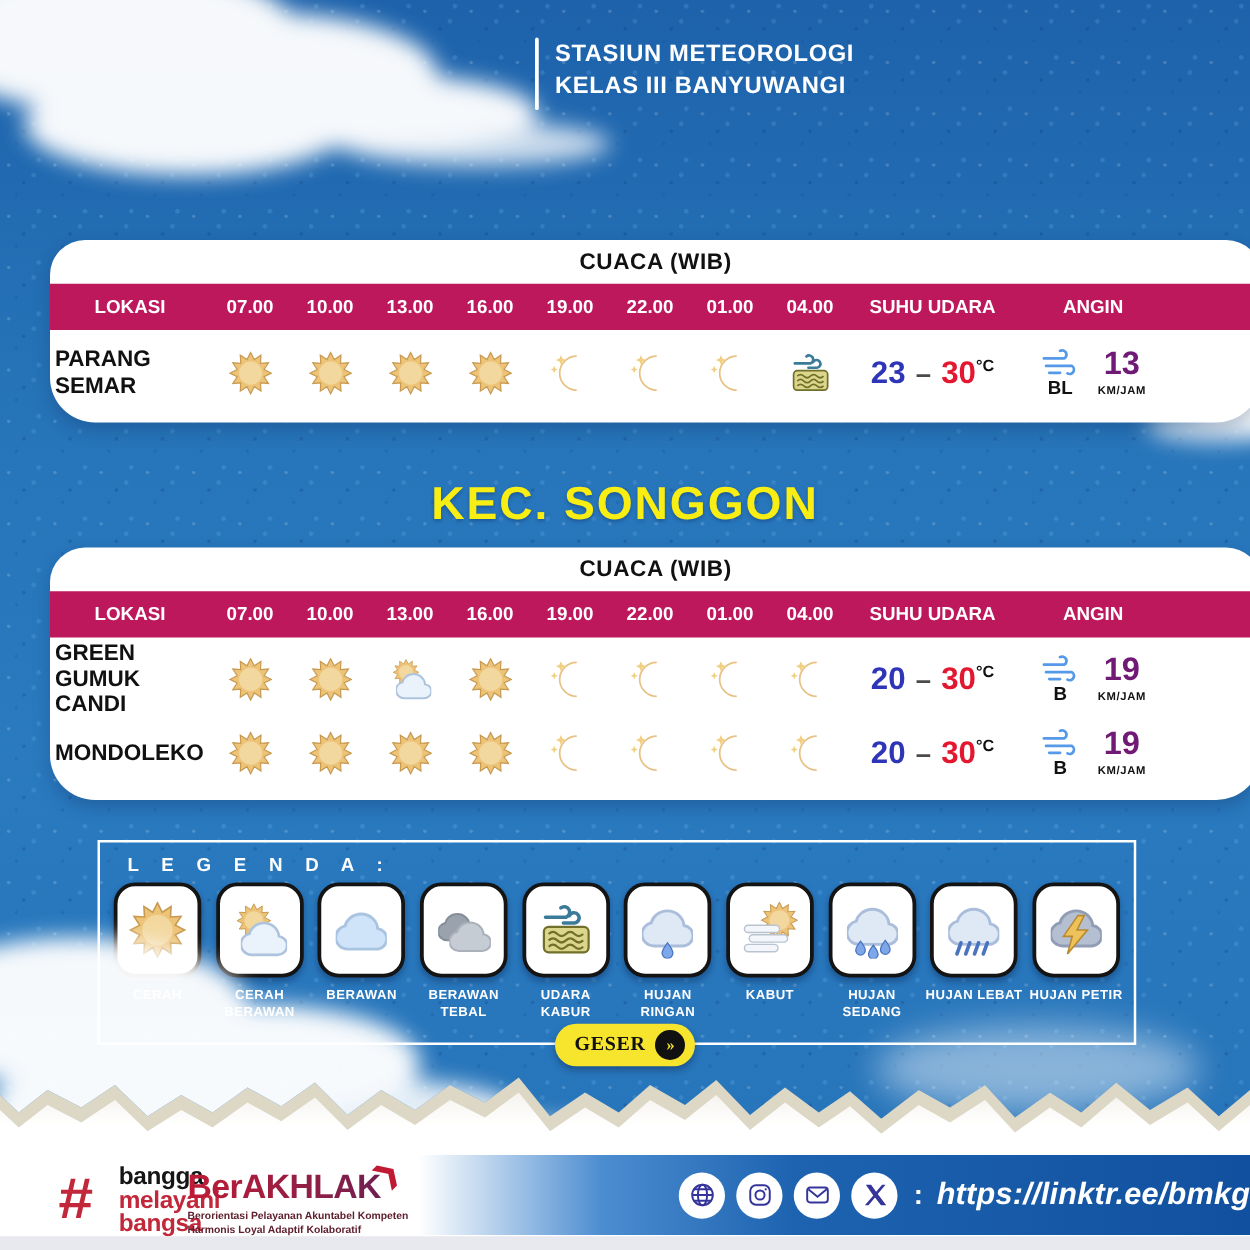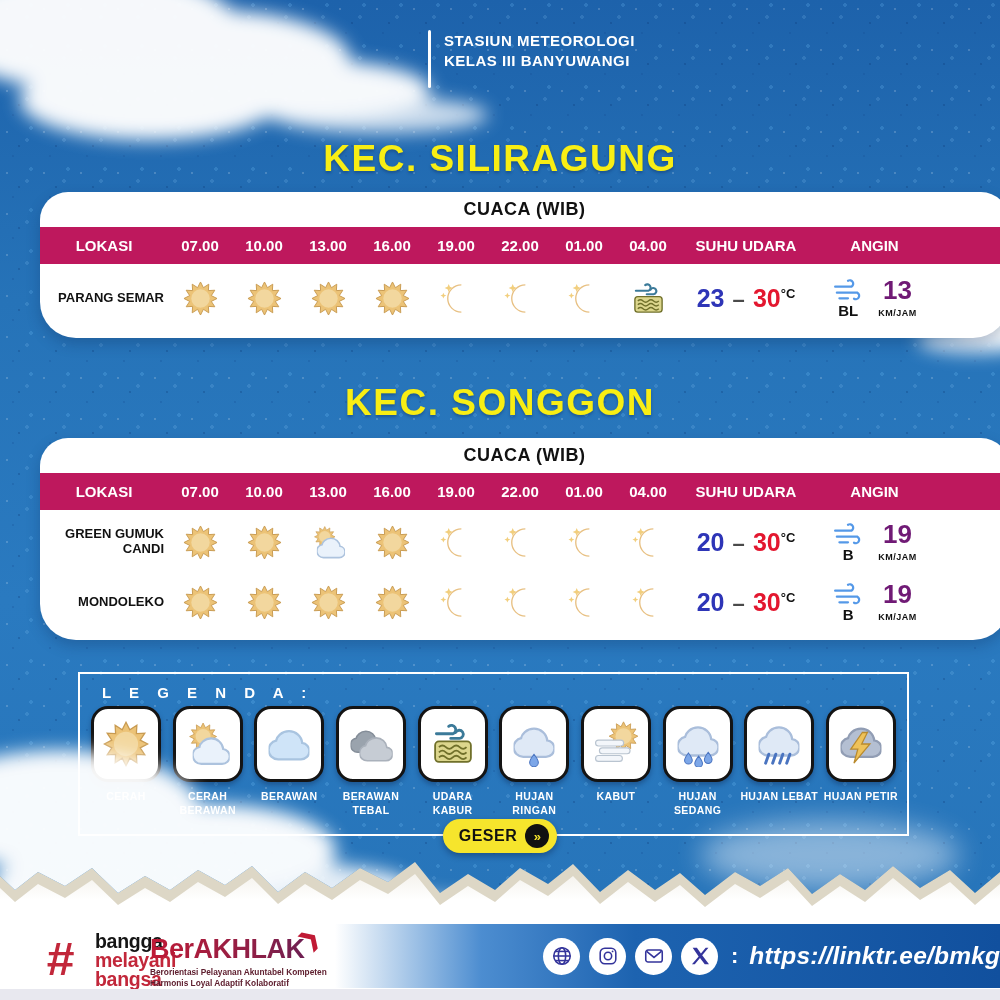--- a/index.html
+++ b/index.html
@@ -24,33 +24,33 @@
   .cl1{left:-60px;top:-30px;width:300px;height:120px;box-shadow:120px 30px 0 -10px #fff,220px 60px 0 -30px #fff,60px 70px 0 -20px #fff,290px 85px 0 -42px rgba(255,255,255,.8);}
   .cl2{left:905px;top:250px;width:160px;height:70px;box-shadow:40px 40px 0 -12px #fff,-10px 55px 0 -22px rgba(255,255,255,.85);}
   .cl3{left:-80px;top:750px;width:280px;height:120px;box-shadow:150px 40px 0 -14px #fff,60px 80px 0 -10px #fff,250px 80px 0 -34px rgba(255,255,255,.9),330px 95px 0 -48px rgba(255,255,255,.65);}
   .cl4{left:700px;top:820px;width:260px;height:70px;opacity:.45;filter:blur(14px);}
   
   .brand{position:absolute;left:0;top:0;width:1000px;height:110px;}
   .bmkg-wrap{position:absolute;left:352px;top:22px;width:62px;text-align:center;}
   .bmkg-wrap svg{width:58px;height:58px;display:block;margin:0 auto;}
   .bmkg-label{color:#fff;font-weight:800;font-size:13px;letter-spacing:1px;margin-top:2px;}
   .vbar{position:absolute;left:428px;top:30px;width:3px;height:58px;background:#fff;border-radius:2px;}
-  .station{position:absolute;left:444px;top:31px;color:#fff;font-weight:800;font-size:15px;line-height:1.33;letter-spacing:.5px;}
+  .station{position:absolute;left:444px;top:31px;color:#fff;font-weight:800;font-size:19px;line-height:1.33;letter-spacing:.5px;}
   
   .sec-title{position:absolute;left:0;width:1000px;text-align:center;color:#f8ee14;font-weight:800;font-size:37px;letter-spacing:1.5px;text-shadow:0 2px 3px rgba(10,35,80,.35);}
   
   .card{position:absolute;left:40px;width:969px;border-radius:28px 28px 36px 36px;background:#fff;box-shadow:0 6px 14px rgba(10,35,80,.25);overflow:hidden;}
   .cuaca{height:35px;display:flex;align-items:center;justify-content:center;font-weight:800;font-size:18px;color:#111;letter-spacing:.5px;}
   .thead{height:37px;background:#be185d;color:#fff;font-weight:800;font-size:15px;}
   .grid{display:grid;grid-template-columns:128px repeat(8,64px) 132px 125px;align-items:center;}
   .thead .hc{text-align:center;}
   .tbody{padding:2px 0 8px 0;}
   .trow{height:60px;}
   .t1 .trow{height:64px;}
-  .loc{font-weight:800;font-size:13px;color:#111;text-align:right;line-height:1.15;padding:0 4px;}
+  .loc{font-weight:800;font-size:18px;color:#111;text-align:left;line-height:1.15;padding:0 4px;}
   .icell{display:flex;align-items:center;justify-content:center;}
   .icell svg{width:35px;height:35px;}
   .temp{text-align:center;font-weight:800;font-size:25px;white-space:nowrap;}
   .tmin{color:#2e35b7;}
   .tdash{color:#4a4a4a;font-size:22px;padding:0 2px;}
   .tmax{color:#e3172f;}
   .tunit{color:#111;font-size:13px;vertical-align:super;font-weight:800;}
   .wind{display:flex;align-items:center;justify-content:center;gap:14px;}
   .wleft{text-align:center;line-height:1;}
   .wleft svg{width:32px;height:24px;display:block;margin:0 auto;}
@@ -61,21 +61,21 @@
   
   .legend{position:absolute;left:78px;top:656px;width:827px;height:160px;border:2.5px solid #fff;margin-top:16px;}
   .legend-title{position:absolute;left:22px;top:10px;color:#fff;font-weight:800;font-size:15px;letter-spacing:7px;}
   .legend-items{position:absolute;left:6px;right:6px;top:32px;display:flex;justify-content:space-between;}
   .litem{width:80px;text-align:center;}
   .lcard{width:64px;height:70px;margin:0 auto;background:#fff;border:3px solid #141414;border-radius:17px;display:flex;align-items:center;justify-content:center;box-shadow:0 3px 5px rgba(10,30,70,.35);}
   .lcard svg{width:46px;height:46px;}
   .llabel{margin-top:8px;color:#fff;font-weight:800;font-size:10.5px;line-height:1.3;letter-spacing:.4px;}
   
   .geser{position:absolute;left:0;top:819px;width:1000px;display:flex;justify-content:center;}
-  .geser-btn{display:flex;align-items:center;gap:8px;background:#f6e52c;border:none;border-radius:18px;padding:5px 8px 5px 16px;font-family:Liberation Sans, sans-serif;font-weight:800;font-size:16px;color:#111;letter-spacing:.5px;box-shadow:0 3px 6px rgba(10,30,70,.4);cursor:pointer;}
+  .geser-btn{display:flex;align-items:center;gap:8px;background:#f6e52c;border:none;border-radius:18px;padding:5px 8px 5px 16px;font-family:Liberation Serif, serif;font-weight:800;font-size:16px;color:#111;letter-spacing:.5px;box-shadow:0 3px 6px rgba(10,30,70,.4);cursor:pointer;}
   .geser-circ{width:24px;height:24px;background:#111;border-radius:50%;display:flex;align-items:center;justify-content:center;color:#f6e52c;font-size:13px;font-weight:800;letter-spacing:-2px;padding-right:2px;box-sizing:border-box;}
   
   .hashsign{position:absolute;left:46px;top:934px;color:#c2273a;font-weight:900;font-size:50px;font-style:italic;line-height:1;transform:scaleY(.92);}
   .bml{position:absolute;left:95px;top:932px;font-weight:800;font-size:19.5px;line-height:.98;letter-spacing:-.3px;}
   .bml .l1{color:#151515;}
   .bml .l2,.bml .l3{color:#c2273a;}
   .berakhlak{position:absolute;left:150px;top:936px;}
   .ba-title{font-weight:800;font-size:27px;letter-spacing:-.5px;background:linear-gradient(90deg,#c01a35,#8c1f47 70%,#6d1f52);-webkit-background-clip:text;background-clip:text;color:transparent;line-height:1;}
   .ba-arrow{position:absolute;right:-14px;top:-10px;color:#c01a35;font-weight:900;font-size:22px;transform:rotate(-45deg);}
   .ba-sub{margin-top:4px;font-weight:700;font-size:8.3px;color:#5f2030;line-height:1.35;}
@@ -216,21 +216,20 @@
     <div class="cloud cl2"></div>
 
     <header class="brand">
       <div class="vbar"></div>
       <div class="station">
         <div>STASIUN METEOROLOGI</div>
         <div>KELAS III BANYUWANGI</div>
       </div>
     </header>
 
-    <div class="sec-title" style="top:138px">KEC. SILIRAGUNG</div>
 
     <div class="card t1" style="top:192px">
       <div class="cuaca">CUACA (WIB)</div>
       <div class="thead grid">
           <div class="hc">LOKASI</div>
           <div class="hc">07.00</div>
           <div class="hc">10.00</div>
           <div class="hc">13.00</div>
           <div class="hc">16.00</div>
           <div class="hc">19.00</div>

